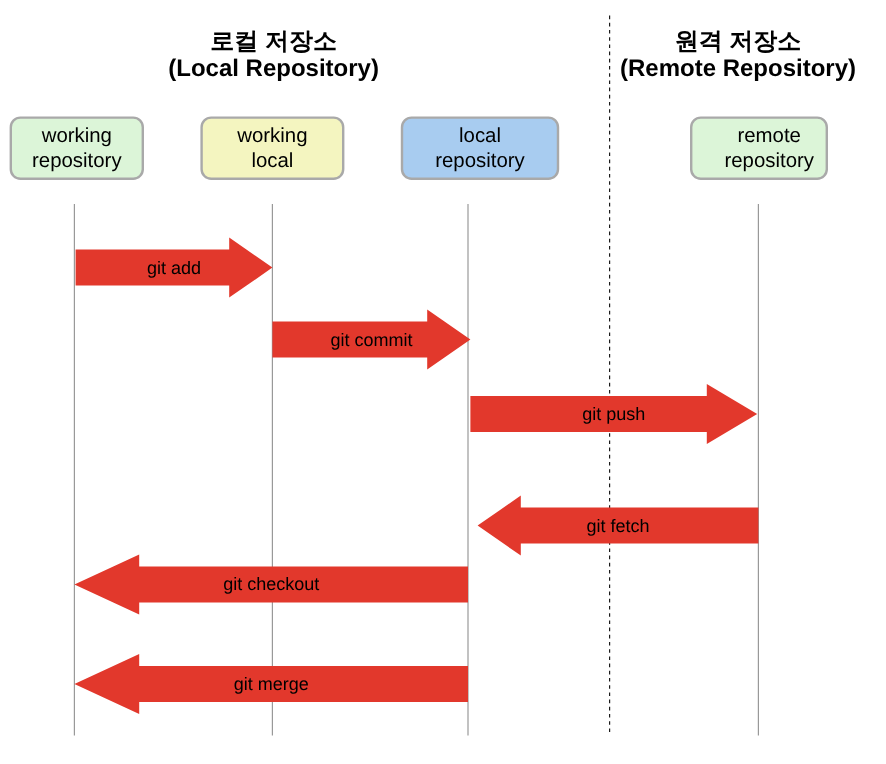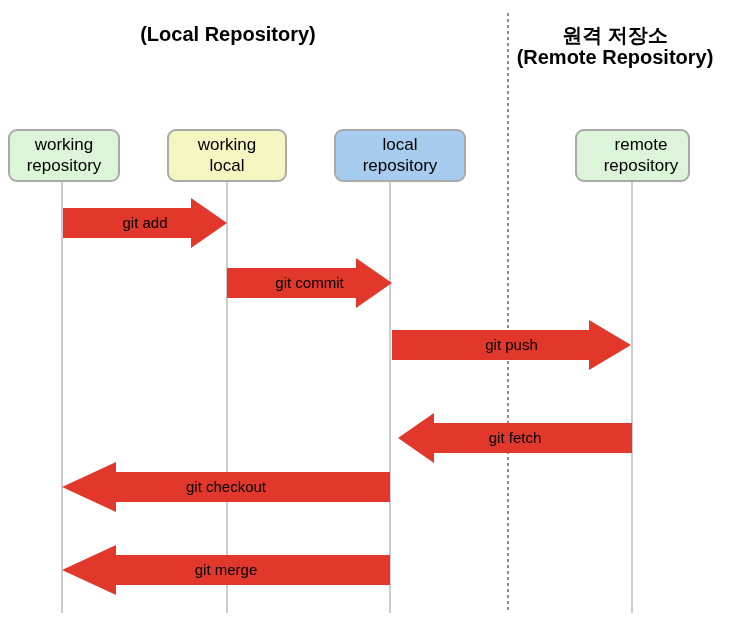--- a/index.html
+++ b/index.html
@@ -21,21 +21,20 @@
   .title-en{font-size:20px;line-height:21px;}
   .node{
     position:absolute;
     box-sizing:border-box;
     display:flex;flex-direction:column;
     align-items:center;justify-content:center;
     border:2px solid #a9a9a9;
     border-radius:9px;
     font-size:17px;line-height:1.22;color:#000;
     text-align:center;
-    margin-top:32px;
   }
   .arrow-label{
     font-family:"Liberation Sans","DejaVu Sans",sans-serif;
     font-size:15px;
     fill:#000;
   }
 </style>
 </head>
 <body>
 
@@ -55,20 +54,21 @@
       <text x="511.5" y="350" text-anchor="middle" class="arrow-label" fill="#000000">git push</text>
       <polygon points="632,423 434,423 434,413 398,438 434,463 434,453 632,453" fill="#e2382c"></polygon>
       <text x="515" y="443" text-anchor="middle" class="arrow-label" fill="#000000">git fetch</text>
       <polygon points="390,472 116,472 116,462 62,487 116,512 116,502 390,502" fill="#e2382c"></polygon>
       <text x="226" y="492" text-anchor="middle" class="arrow-label" fill="#000000">git checkout</text>
       <polygon points="390,555 116,555 116,545 62,570 116,595 116,585 390,585" fill="#e2382c"></polygon>
       <text x="226" y="575" text-anchor="middle" class="arrow-label" fill="#000000">git merge</text>
     </svg>
 
   <div class="title" id="title-local">
+    <div class="title-ko">로컬 저장소</div>
     <div class="title-en">(Local Repository)</div>
   </div>
 
   <div class="title" id="title-remote">
     <div class="title-ko">원격 저장소</div>
     <div class="title-en">(Remote Repository)</div>
   </div>
 
   <div class="node" style="left: 8px; top: 97px; width: 112px; height: 53px; background: rgb(220, 245, 216); border-color: rgb(169, 169, 169);">
     <span>working</span>

